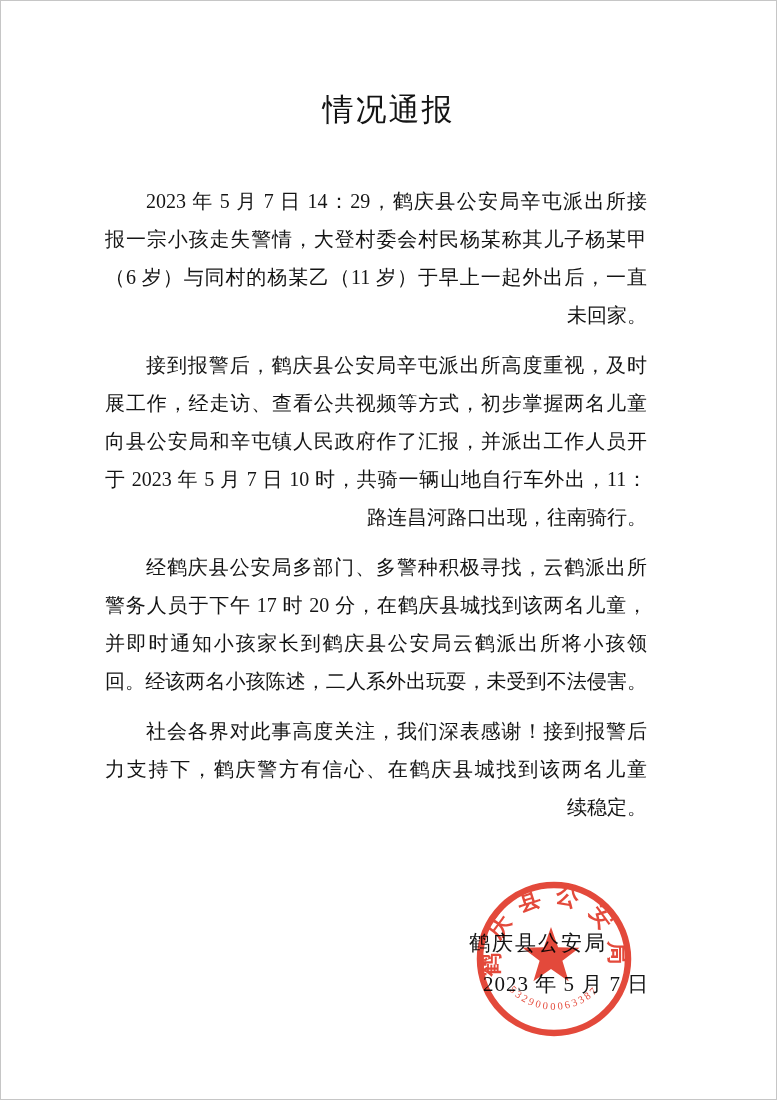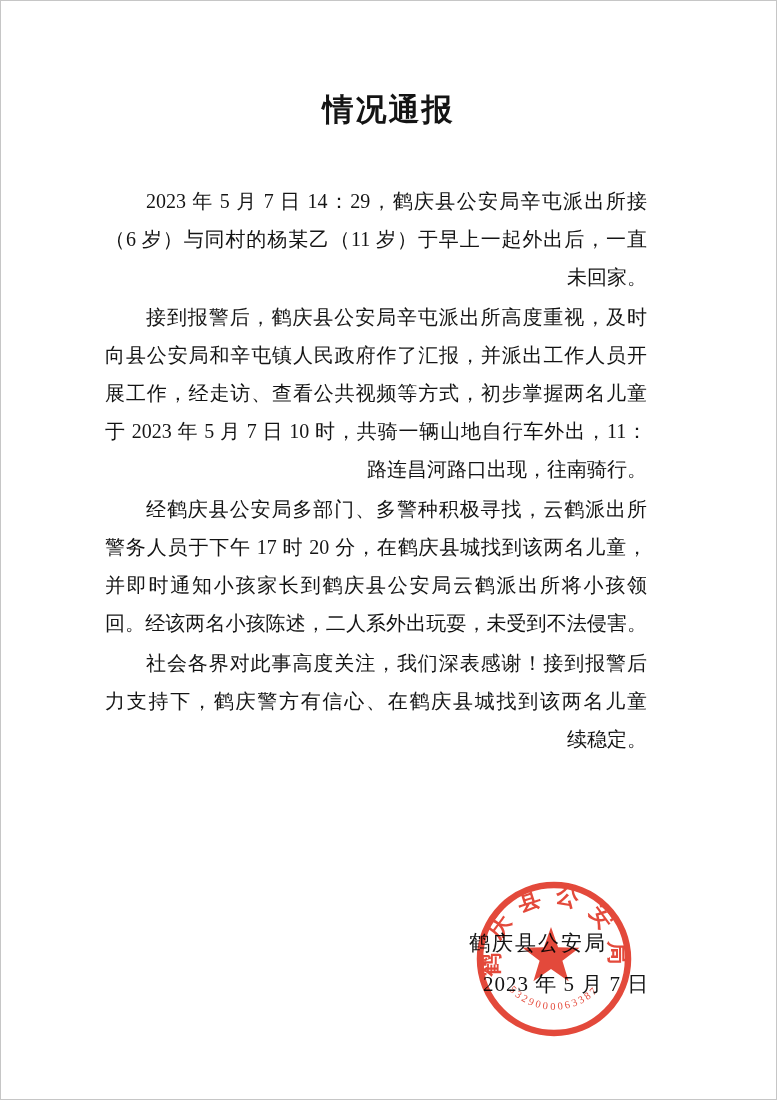--- a/index.html
+++ b/index.html
@@ -8,27 +8,27 @@
     width:775px;height:1098px;
     background:#ffffff;
     border:1px solid #c6c6c6;
     font-family:"Liberation Serif","DejaVu Serif",serif;
     color:#141414;
     overflow:hidden;
   }
   .doc-title{
     position:absolute;top:88px;left:0;width:100%;
     margin:0;text-align:center;
-    font-size:31px;font-weight:bold;letter-spacing:2px;
+    font-size:31px;font-weight:normal;letter-spacing:2px;
   }
   .body-text{
     position:absolute;left:104px;top:181px;width:542px;
     font-size:20px;line-height:38px;
   }
-  .para + .para{margin-top:2px;}
+  .para + .para{margin-top:12px;}
   .line{white-space:normal;text-align:right;}
   .line.full{text-align:justify;text-align-last:justify;}
   .line.indent{text-indent:41px;}
   .sig{
     position:absolute;transform:translateX(-50%);
     font-size:21px;white-space:nowrap;z-index:2;
   }
   .sig-org{top:928px;left:537px;letter-spacing:2px;}
   .sig-date{top:969px;left:565px;letter-spacing:1px;}
   .seal{
@@ -41,28 +41,29 @@
 <body>
 
 <div class="page">
 
   <h1 class="doc-title">情况通报</h1>
 
   <div class="body-text">
 
     <div class="para">
       <div class="line indent full">2023 年 5 月 7 日 14：29，鹤庆县公安局辛屯派出所接</div>
+      <div class="line full">报一宗小孩走失警情，大登村委会村民杨某称其儿子杨某甲</div>
       <div class="line full">（6 岁）与同村的杨某乙（11 岁）于早上一起外出后，一直</div>
       <div class="line">未回家。</div>
     </div>
 
     <div class="para">
       <div class="line indent full">接到报警后，鹤庆县公安局辛屯派出所高度重视，及时</div>
+      <div class="line full">展工作，经走访、查看公共视频等方式，初步掌握两名儿童</div>
       <div class="line full">向县公安局和辛屯镇人民政府作了汇报，并派出工作人员开</div>
-      <div class="line full">展工作，经走访、查看公共视频等方式，初步掌握两名儿童</div>
       <div class="line full">于 2023 年 5 月 7 日 10 时，共骑一辆山地自行车外出，11：</div>
       <div class="line">路连昌河路口出现，往南骑行。</div>
     </div>
 
     <div class="para">
       <div class="line indent full">经鹤庆县公安局多部门、多警种积极寻找，云鹤派出所</div>
       <div class="line full">警务人员于下午 17 时 20 分，在鹤庆县城找到该两名儿童，</div>
       <div class="line full">并即时通知小孩家长到鹤庆县公安局云鹤派出所将小孩领</div>
       <div class="line full">回。经该两名小孩陈述，二人系外出玩耍，未受到不法侵害。</div>
     </div>

